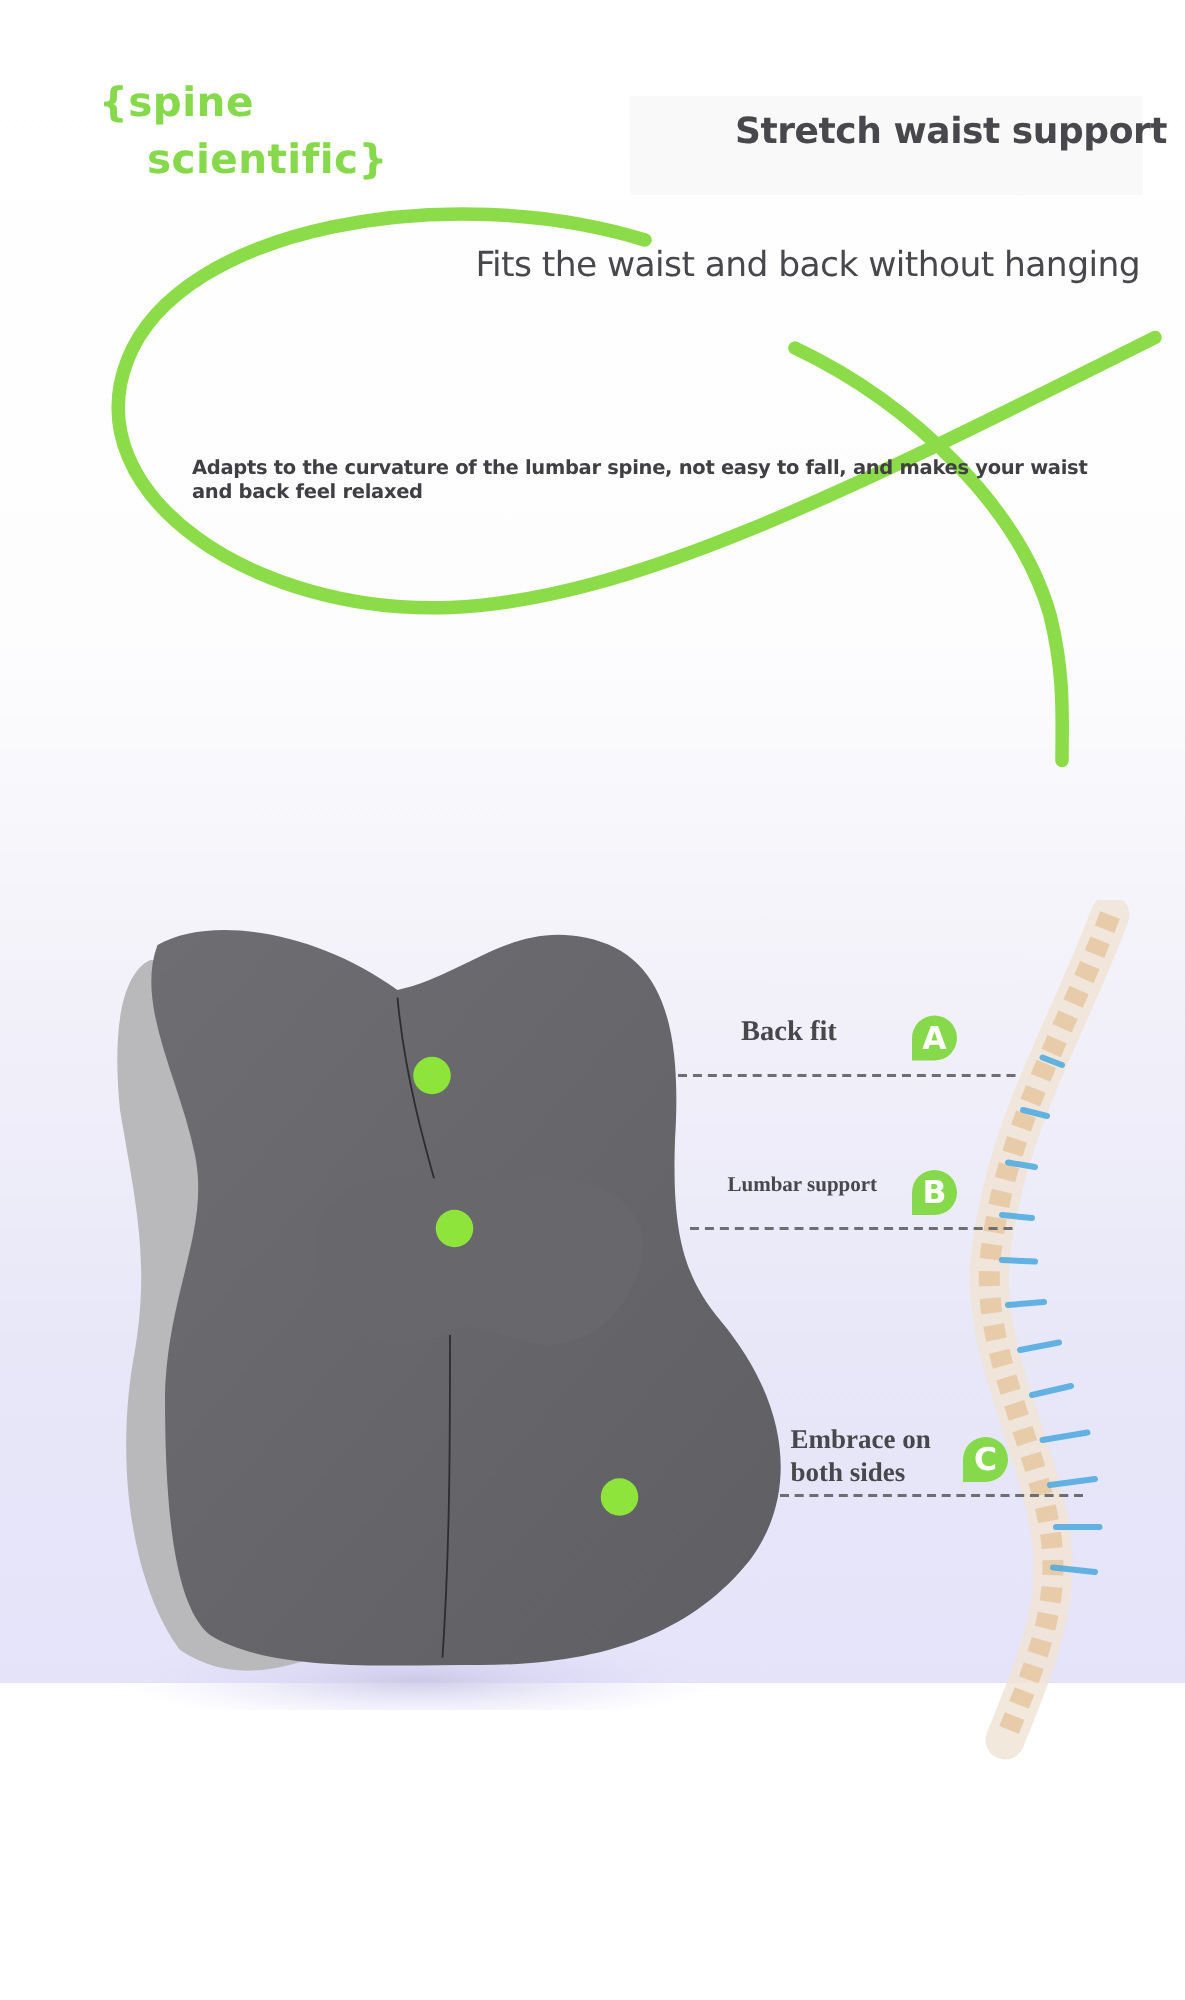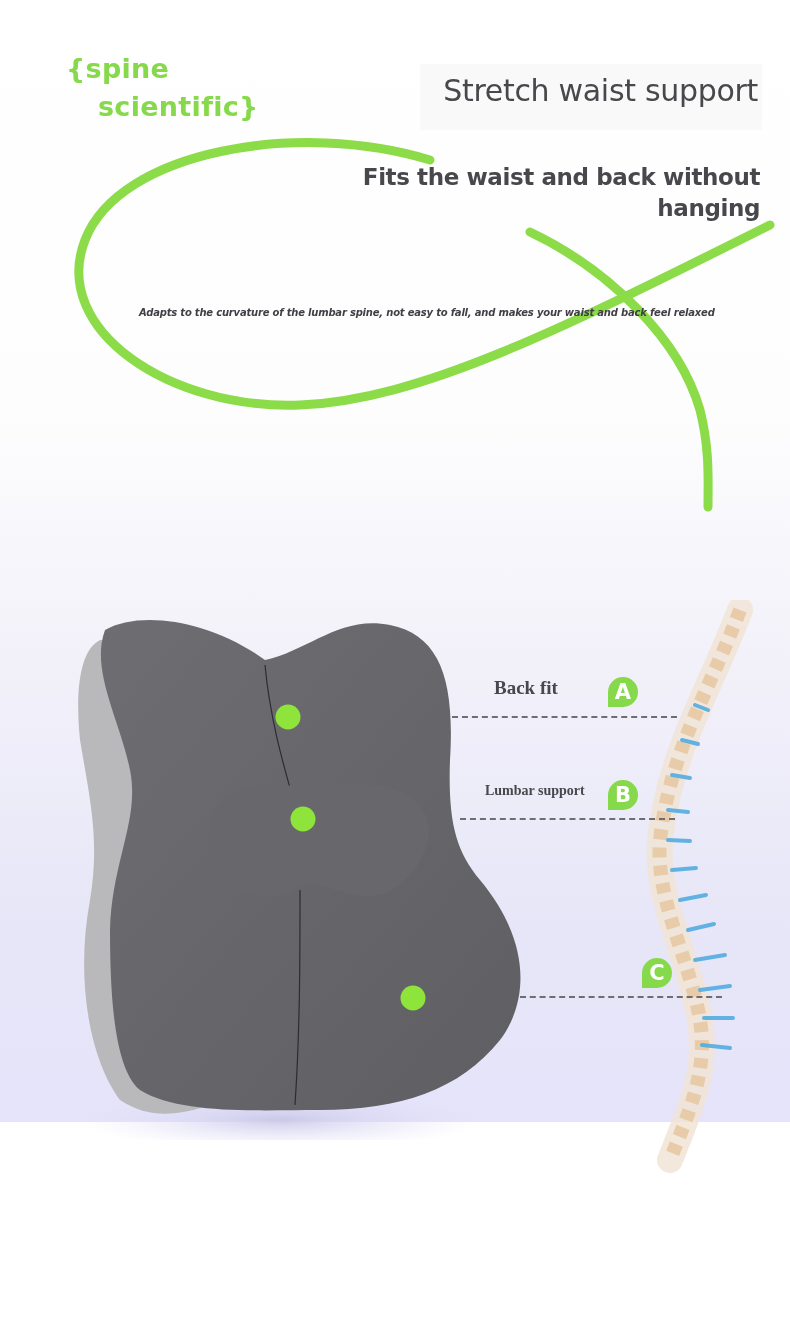--- a/index.html
+++ b/index.html
@@ -14,30 +14,30 @@
   .spine-protection {
     position: absolute; left: 66px; top: 50px; color: #86d94a; font-weight: bold;
     font-size: 27px; line-height: 38px; letter-spacing: 0.3px;
   }
   .spine-protection .l2 { display: block; padding-left: 32px; }
   .title-box {
     position: absolute; left: 420px; top: 64px; width: 342px; height: 66px;
     background: rgba(246,246,246,0.7);
   }
   .title {
-    position: absolute; right: 32px; top: 73px; font-size: 30px; font-weight: normal; color: #48474c;
+    position: absolute; right: 12px; top: 73px; font-size: 24px; font-weight: bold; color: #48474c;
     letter-spacing: -0.3px; white-space: nowrap;
   }
   .subtitle {
     position: absolute; right: 30px; top: 162px; width: 460px; text-align: right;
-    font-size: 23px; font-weight: bold; color: #48474c; line-height: 31px; letter-spacing: -0.4px;
+    font-size: 23px; font-weight: normal; color: #48474c; line-height: 31px; letter-spacing: -0.4px;
   }
   .desc {
-    position: absolute; left: 139px; top: 305px; width: 625px;
-    font-size: 10px; font-weight: bold; color: #3f3f44; line-height: 16px; letter-spacing: -0.2px; font-style: italic;
+    position: absolute; left: 128px; top: 305px; width: 625px;
+    font-size: 13px; font-weight: bold; color: #3f3f44; line-height: 16px; letter-spacing: -0.2px;
   }
   .headline {
     position: absolute; right: 28px; top: 352px; font-size: 31px; color: #58575c;
     letter-spacing: -0.2px; white-space: nowrap;
   }
   .product { position: absolute; left: 60px; top: 600px; width: 480px; height: 540px; }
   .spine { position: absolute; left: 600px; top: 600px; width: 190px; height: 580px; }
   .label {
     position: absolute; color: #48474c; font-weight: bold; white-space: nowrap; font-family: Liberation Serif, serif;
   }
@@ -126,16 +126,20 @@
   </svg>
 
   <div class="label lbl-a">Back fit</div>
   <div class="badge badge-a">A</div>
   <div class="dash dash-a"></div>
 
   <div class="label lbl-b">Lumbar support</div>
   <div class="badge badge-b">B</div>
   <div class="dash dash-b"></div>
 
+  <div class="label lbl-c">
+    <div>Embrace on</div>
+    <div>both sides</div>
+  </div>
   <div class="badge badge-c">C</div>
   <div class="dash dash-c"></div>
 </div>
 <div class="bottom-white"></div>
 
 </body></html>

